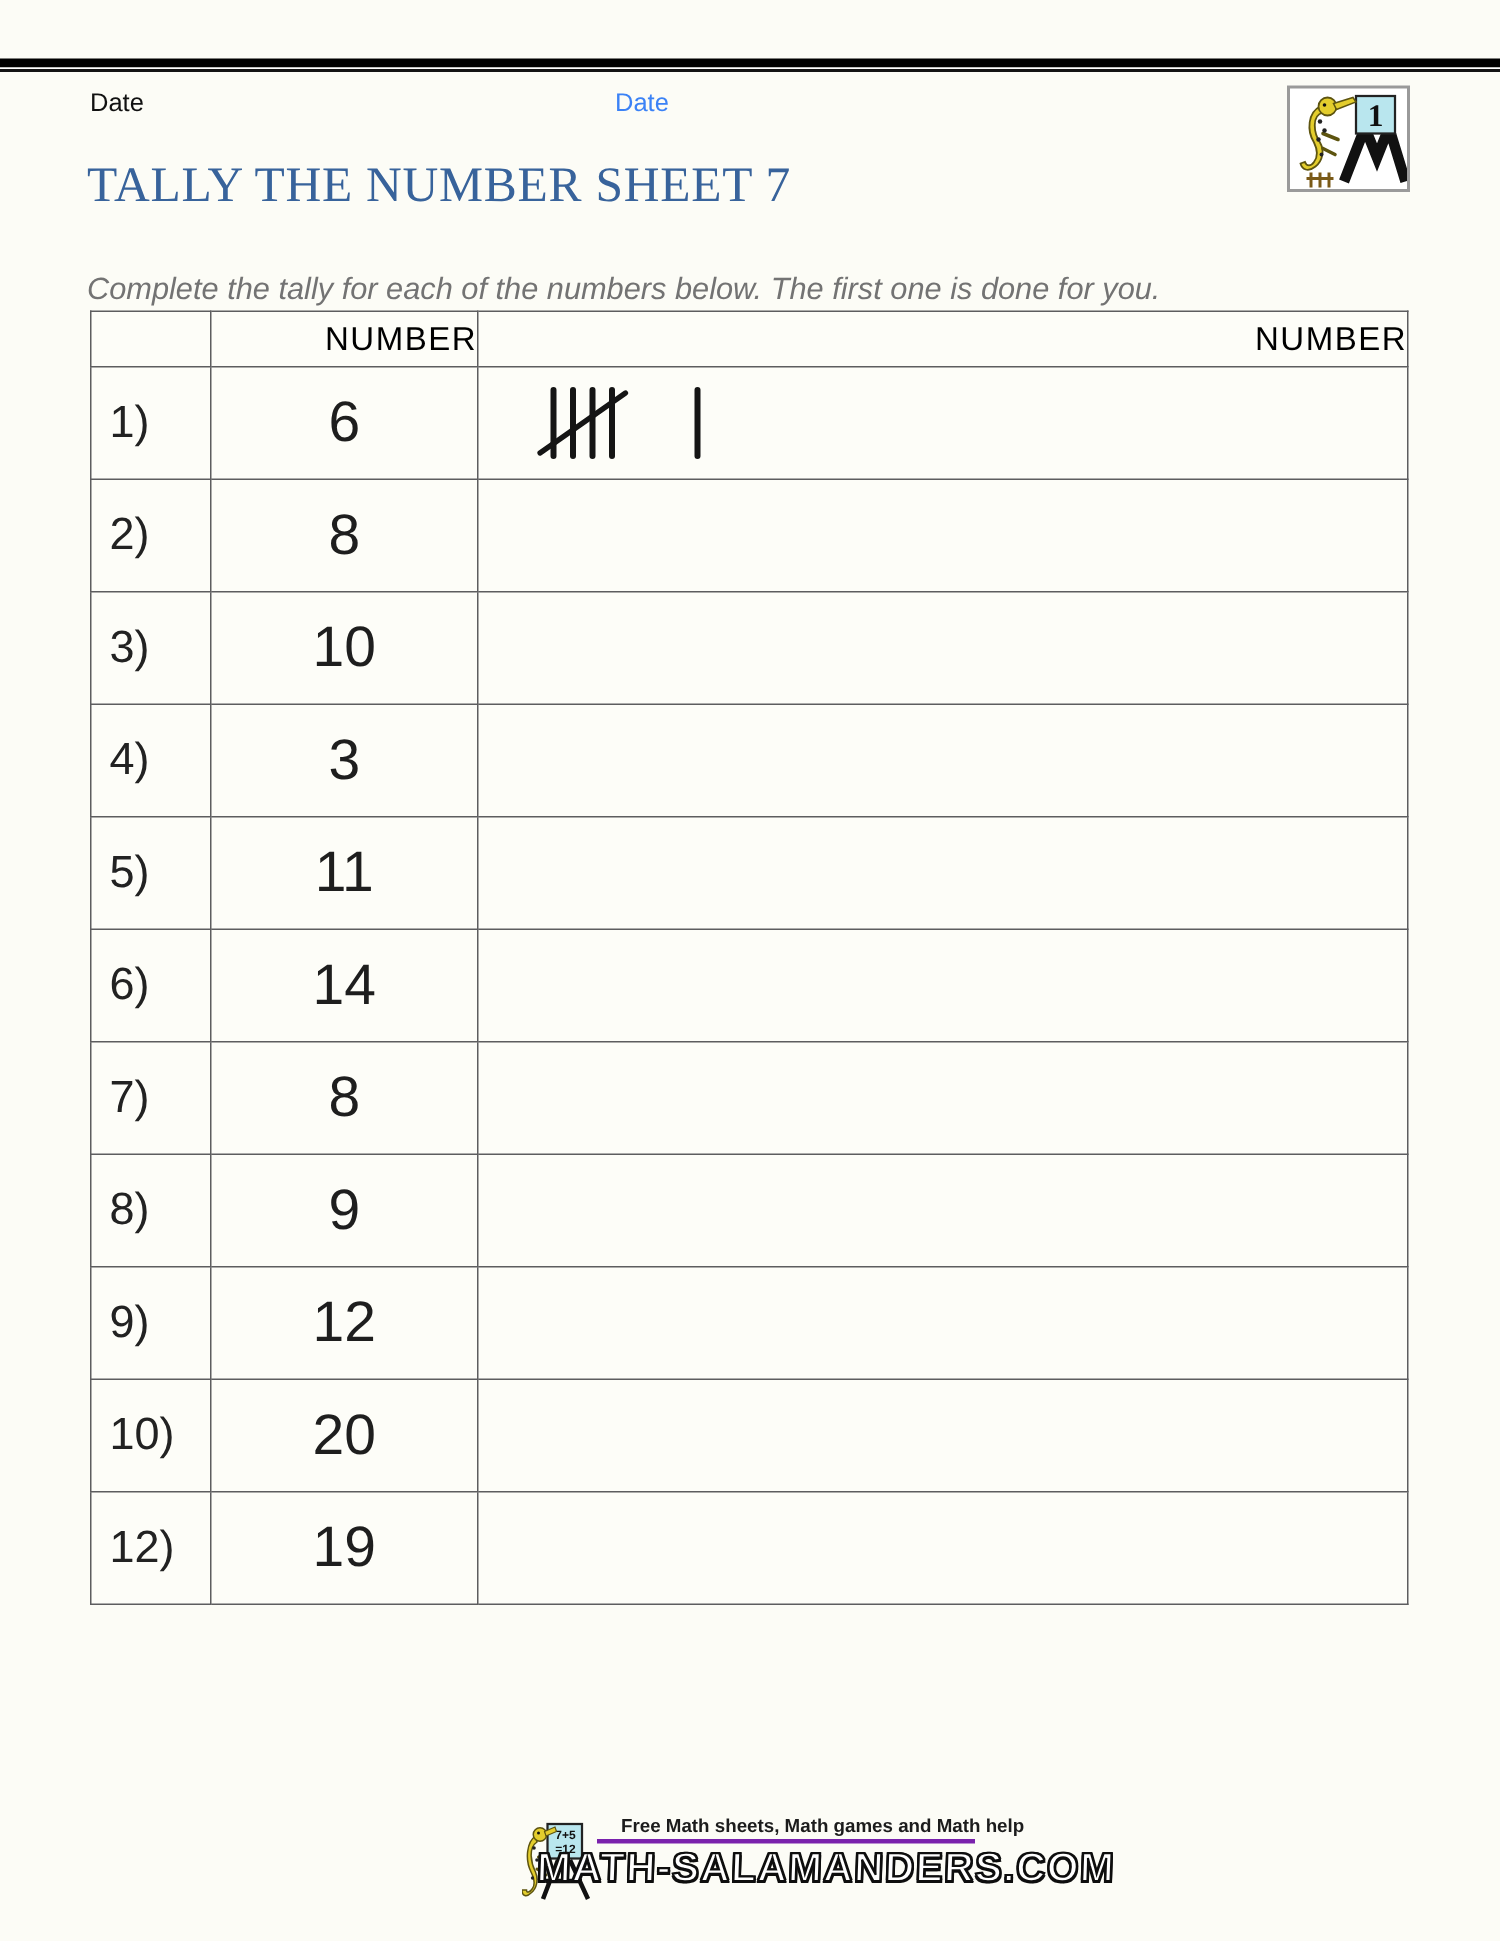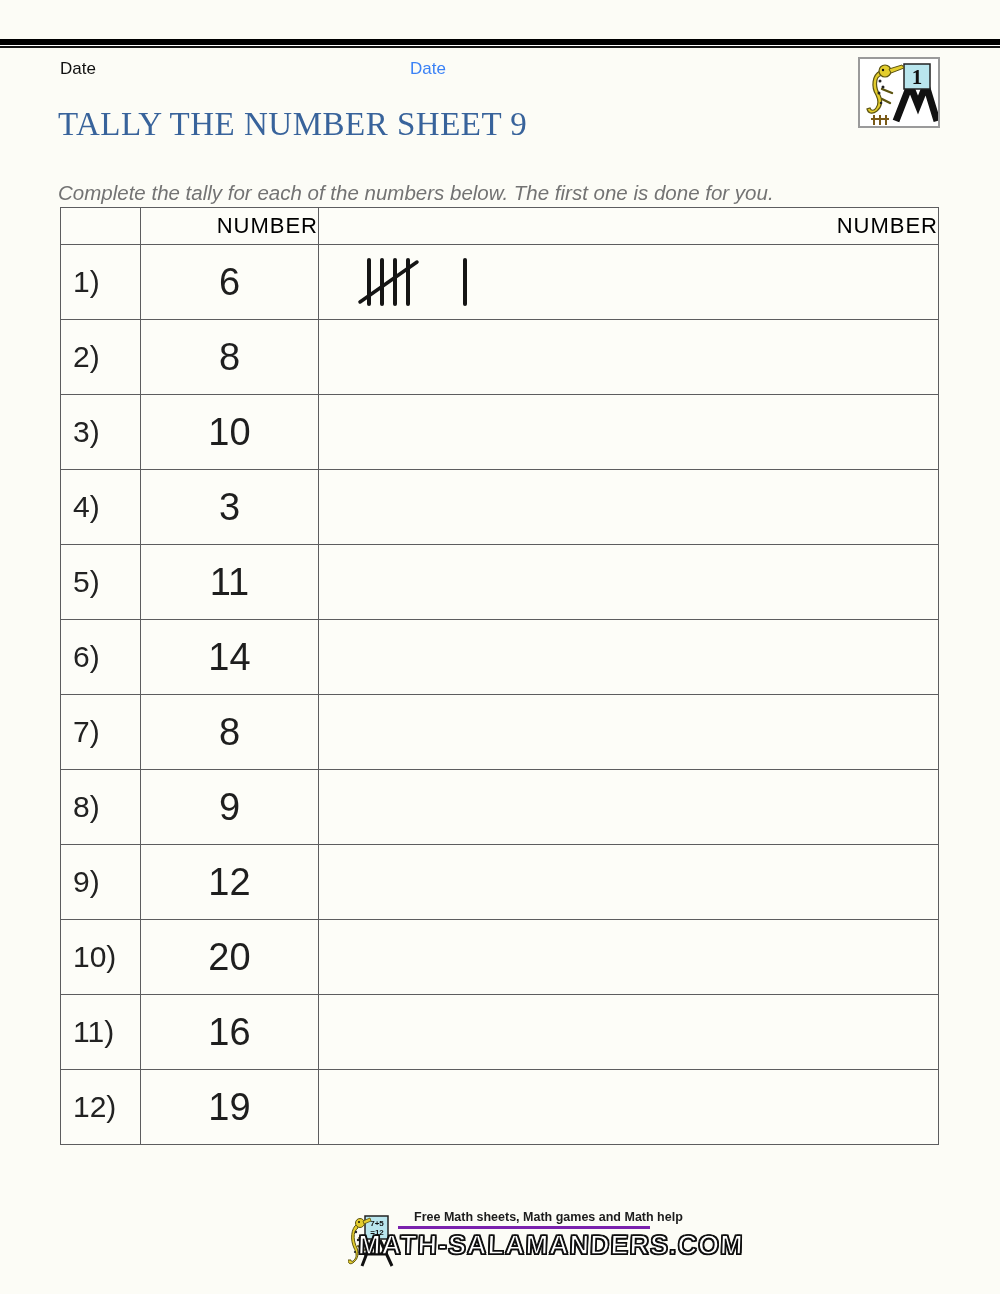--- a/index.html
+++ b/index.html
@@ -111,21 +111,21 @@
         <path d="M22 30 L32 34 M22 40 L30 44" stroke="#5d5410" stroke-width="2.4" stroke-linecap="round"></path>
         <circle cx="23" cy="11" r="1.2" fill="#111"></circle>
         <circle cx="20" cy="22" r="1.5" fill="#222"></circle>
         <circle cx="23" cy="28" r="1.5" fill="#222"></circle>
         <circle cx="19" cy="34" r="1.5" fill="#222"></circle>
         <circle cx="21" cy="44" r="1.3" fill="#222"></circle>
       </g>
     </svg>
   </div>
 
-  <div class="page-title">TALLY THE NUMBER SHEET 9</div>
+  <div class="page-title">TALLY THE NUMBER SHEET 7</div>
   <div class="instruction">Complete the tally for each of the numbers below. The first one is done for you.</div>
 
   <table class="worksheet">
     <colgroup>
         <col style="width:80px">
         <col style="width:178px">
         <col style="width:620px">
       </colgroup>
     <thead>
       <tr>
@@ -185,25 +185,20 @@
           <td class="col-tally"></td>
         </tr>
         <tr>
           <td class="col-index">9)</td>
           <td class="col-number">12</td>
           <td class="col-tally"></td>
         </tr>
         <tr>
           <td class="col-index">10)</td>
           <td class="col-number">20</td>
-          <td class="col-tally"></td>
-        </tr>
-        <tr>
-          <td class="col-index">11)</td>
-          <td class="col-number">16</td>
           <td class="col-tally"></td>
         </tr>
         <tr>
           <td class="col-index">12)</td>
           <td class="col-number">19</td>
           <td class="col-tally"></td>
         </tr>
       </tbody>
   </table>
 

